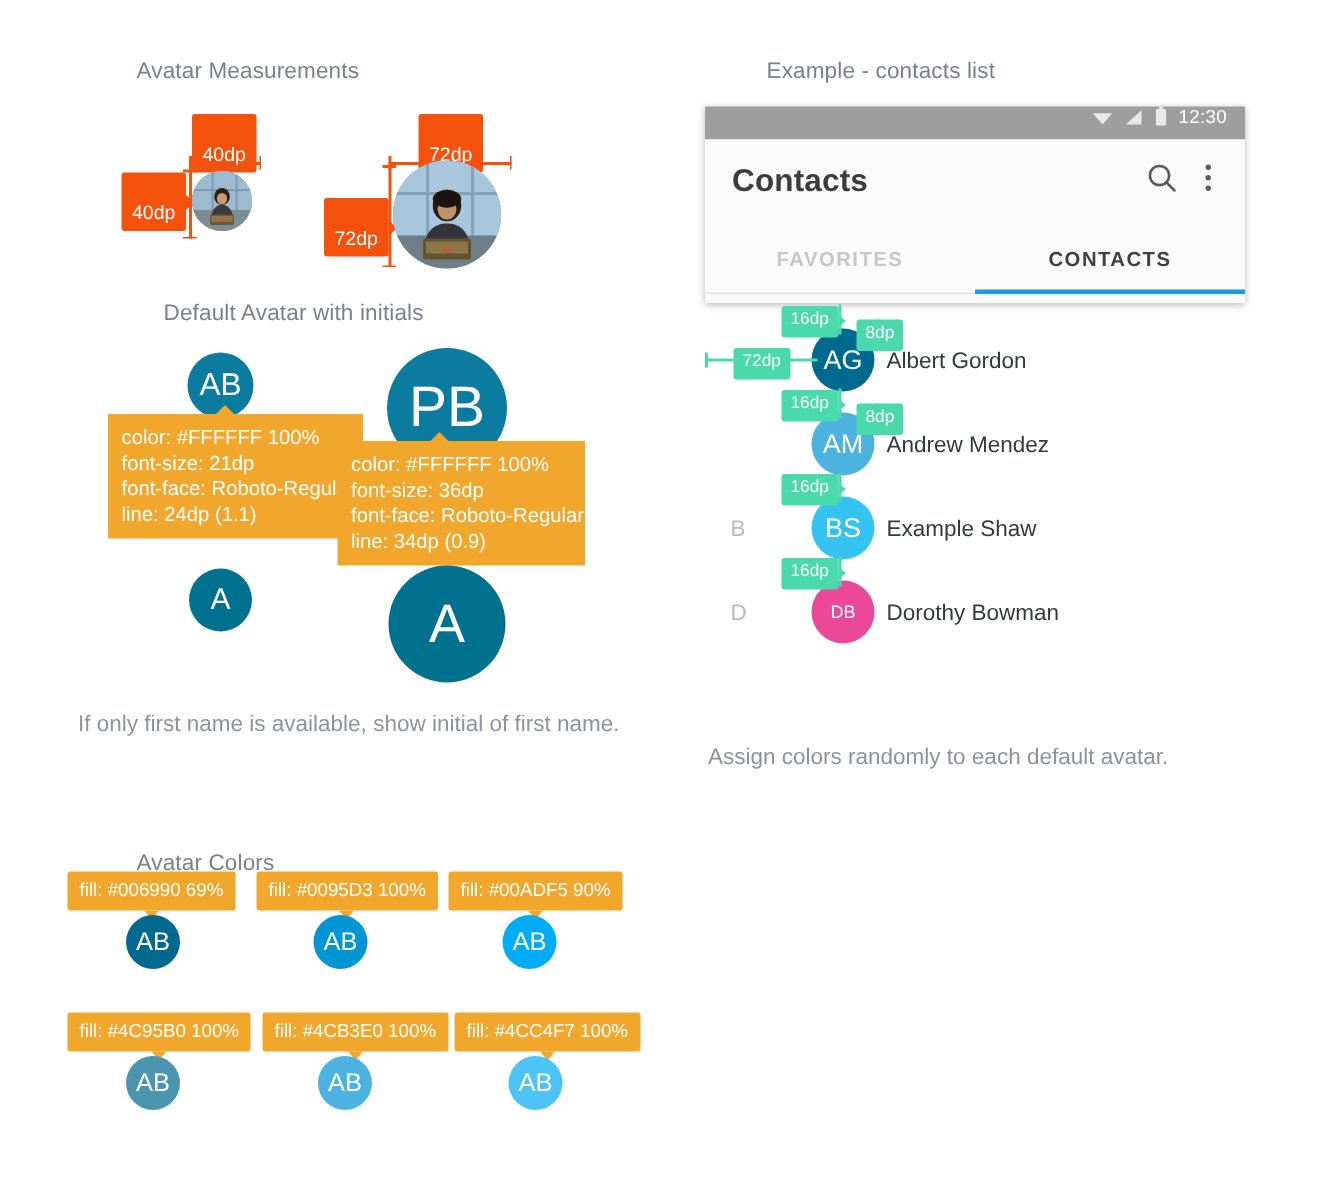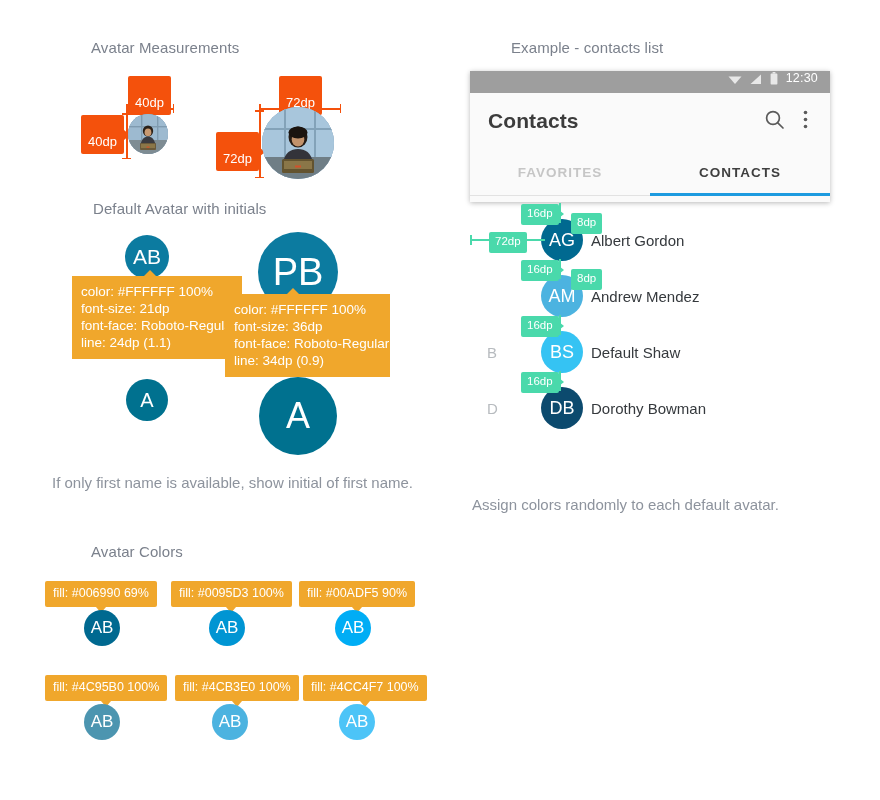--- a/index.html
+++ b/index.html
@@ -288,21 +288,21 @@
       <ellipse cx="36" cy="32.5" rx="6.3" ry="7" fill="#c2926b"></ellipse>
       <ellipse cx="36" cy="25.5" rx="9.5" ry="6" fill="#1b140f"></ellipse>
       <path d="M21 56 C22.5 45.5 29 42 36 42 C43 42 49.5 45.5 51 56 Z" fill="#33333a"></path>
       <rect x="20" y="52" width="32" height="14" rx="1.5" fill="#63532f"></rect>
       <rect x="22" y="54" width="28" height="8" fill="#8a7648"></rect>
       <rect x="33" y="58.5" width="6" height="2" fill="#d4502a"></rect>
     </svg>
   </div>
 </div>
 
-<div class="heading abs" style="left:93px; top:200px;">Default Avatar with initials</div>
+<div class="heading abs" style="left:109px; top:200px;">Default Avatar with initials</div>
 
 <div class="iav" style="left:125px; top:235px; width:44px; height:44px; background:#0c7ba0; font-size:21px;">
   <span>AB</span>
 </div>
 
 <div class="iav" style="left:258px; top:232px; width:80px; height:80px; background:#0c7ba0; font-size:38px;">
   <span>PB</span>
 </div>
 
 <div class="spec t1" style="left:72px; top:276px; width:152px;">color: #FFFFFF 100%
@@ -317,21 +317,21 @@
 
 <div class="iav" style="left:126px; top:379px; width:42px; height:42px; background:#00718f; font-size:20px;">
   <span>A</span>
 </div>
 <div class="iav" style="left:259px; top:377px; width:78px; height:78px; background:#00718f; font-size:36px;">
   <span>A</span>
 </div>
 
 <div class="caption abs" style="left:52px; top:474px;">If only first name is available, show initial of first name.</div>
 
-<div class="heading abs" style="left:91px; top:543px;">Avatar Colors</div>
+<div class="heading abs" style="left:91px; top:567px;">Avatar Colors</div>
 
 <div>
   <div class="fillbadge" style="left:45px; top:581px;">fill: #006990 69%</div>
   <div class="iav" style="left:84px; top:610px; width:36px; height:36px; background:#006990; font-size:17px;">
     <span>AB</span>
   </div>
 </div>
 <div>
   <div class="fillbadge" style="left:171px; top:581px;">fill: #0095D3 100%</div>
   <div class="iav" style="left:209px; top:610px; width:36px; height:36px; background:#0095D3; font-size:17px;">
@@ -423,25 +423,25 @@
   <div class="iav" style="left:541px; top:275px; width:42px; height:42px; background:#4CB3E0; font-size:18px;">
     <span>AM</span>
   </div>
   <div class="contact-name" style="left:591px; top:288px;">Andrew Mendez</div>
 </div>
 <div>
   <div class="section-letter" style="left:487px; top:344px;">B</div>
   <div class="iav" style="left:541px; top:331px; width:42px; height:42px; background:#35C3F3; font-size:18px;">
     <span>BS</span>
   </div>
-  <div class="contact-name" style="left:591px; top:344px;">Default Shaw</div>
+  <div class="contact-name" style="left:591px; top:344px;">Example Shaw</div>
 </div>
 <div>
   <div class="section-letter" style="left:487px; top:400px;">D</div>
-  <div class="iav" style="left:541px; top:387px; width:42px; height:42px; background:#0c4a6e; font-size:18px;">
+  <div class="iav" style="left:541px; top:387px; width:42px; height:42px; background:#ec4899; font-size:12px;">
     <span>DB</span>
   </div>
   <div class="contact-name" style="left:591px; top:400px;">Dorothy Bowman</div>
 </div>
 
 <div class="gline abs" style="left:559px; top:203px; width:2px; height:20px;"></div>
 <div class="gbadge right" style="left:521px; top:204px;">16dp</div>
 <div class="gline abs" style="left:584px; top:213px; width:2px; height:18px;"></div>
 <div class="gbadge" style="left:571px; top:213px;">8dp</div>
 

